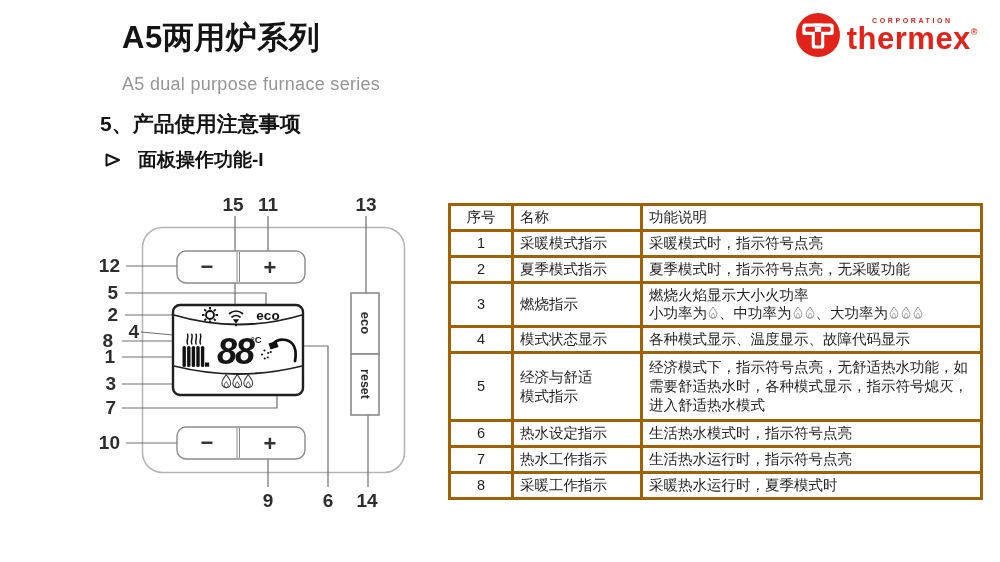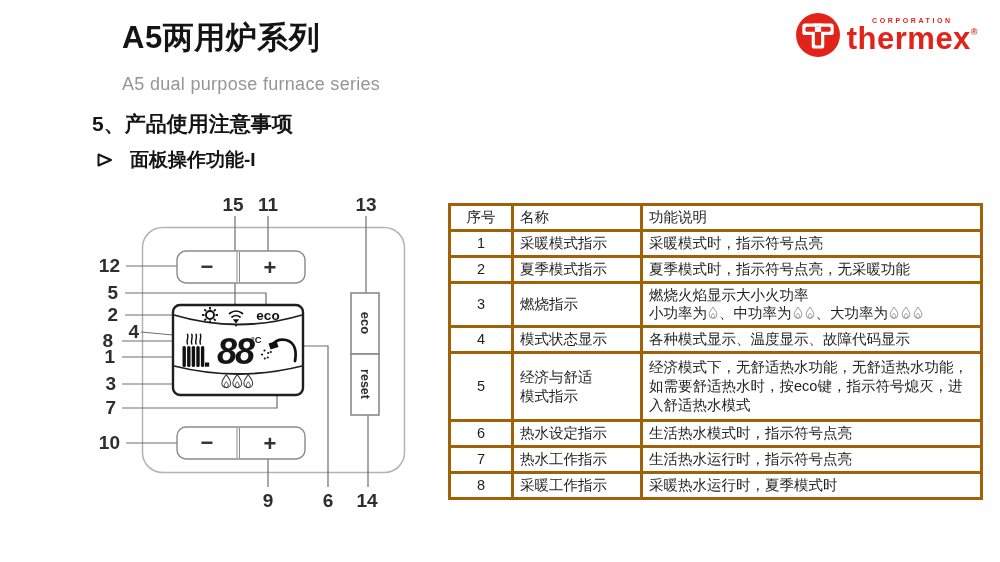--- a/index.html
+++ b/index.html
@@ -10,21 +10,21 @@
   
   .title-block{position:absolute;left:122px;top:20px;}
   .page-title{font-size:31px;font-weight:bold;color:#141414;line-height:1.15;letter-spacing:0.5px;}
   .page-subtitle{font-size:18px;color:#959595;margin-top:18px;letter-spacing:0.3px;}
   .logo{position:absolute;right:22px;top:12px;display:flex;align-items:center;}
   .logo-text{position:relative;margin-left:6px;}
   .logo-corp{font-size:7px;letter-spacing:2.6px;color:#e2231a;font-weight:bold;text-align:center;margin-bottom:0;}
   .logo-brand{font-size:31px;font-weight:bold;color:#e2231a;letter-spacing:0.5px;line-height:0.95;}
   .logo-reg{font-size:9px;vertical-align:14px;font-weight:bold;}
   
-  .section{position:absolute;left:92px;top:110px;}
+  .section{position:absolute;left:100px;top:110px;}
   .section-heading{font-size:21px;font-weight:bold;color:#141414;}
   .bullet-row{display:flex;align-items:center;margin-top:9px;margin-left:5px;}
   .bullet-row .arrow{margin-right:17px;}
   .bullet-text{font-size:19px;font-weight:bold;color:#141414;}
   
   .diagram{position:absolute;left:90px;top:185px;}
   .diagram text{font-family:"Liberation Sans","DejaVu Sans",sans-serif;}
   .callout{font-size:19px;font-weight:bold;fill:#2e2e2e;}
   
   .func-table{position:absolute;left:448px;top:203px;border-collapse:collapse;width:495px;
@@ -255,21 +255,21 @@
       <td class="col-no">4</td>
       <td class="col-name">模式状态显示</td>
       <td class="col-desc">各种模式显示、温度显示、故障代码显示</td>
     </tr>
     <tr class="r-xtall">
       <td class="col-no">5</td>
       <td class="col-name">
         <span>经济与舒适</span><br>
         <span>模式指示</span>
       </td>
-      <td class="col-desc">经济模式下，无舒适热水功能，无舒适热水功能，如需要舒适热水时，按eco键，指示符号熄灭，进入舒适热水模式</td>
+      <td class="col-desc">经济模式下，指示符号点亮，无舒适热水功能，如需要舒适热水时，各种模式显示，指示符号熄灭，进入舒适热水模式</td>
     </tr>
     <tr>
       <td class="col-no">6</td>
       <td class="col-name">热水设定指示</td>
       <td class="col-desc">生活热水模式时，指示符号点亮</td>
     </tr>
     <tr>
       <td class="col-no">7</td>
       <td class="col-name">热水工作指示</td>
       <td class="col-desc">生活热水运行时，指示符号点亮</td>

